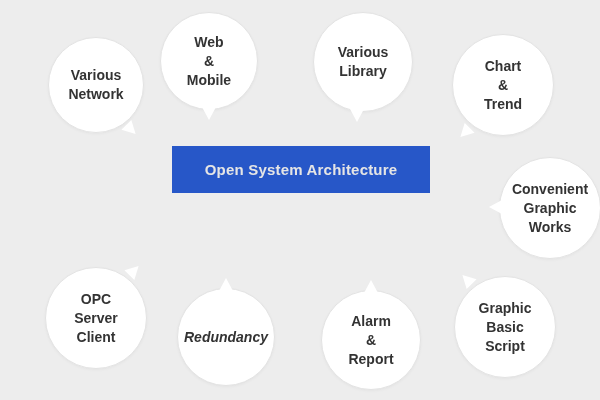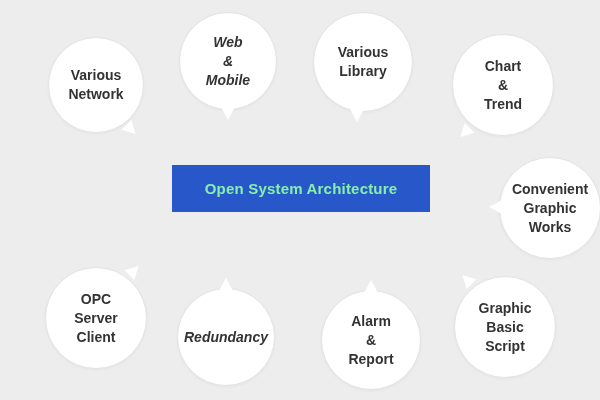--- a/index.html
+++ b/index.html
@@ -14,25 +14,24 @@
     background: #ededed;
     overflow: hidden;
   }
 
   
   .center-box {
     position: absolute;
     display: flex;
     align-items: center;
     justify-content: center;
-    color: #86efac;
+    color: #e5e5e5;
     font-weight: 700;
     font-size: 15px;
     letter-spacing: 0.2px;
-    margin-top: 19px;
   }
   .box-primary   { left: 172px; top: 146px; width: 258px; height: 47px; background: #2757c8; }
   .box-secondary { left: 172px; top: 206px; width: 260px; height: 46px; background: #1d222d; }
 
   
   .bubble {
     position: absolute;
     background: #ffffff;
     border: 1px solid #e3e3e3;
     border-radius: 50%;
@@ -44,21 +43,21 @@
   }
   .bubble-label {
     color: #333333;
     font-weight: 700;
     font-size: 14px;
     line-height: 19px;
     white-space: pre-line;
   }
 
   .bubble-0 { left: 48px;  top: 37px;  width: 94px;  height: 94px; }
-  .bubble-1 { left: 179px; top: 12px;  width: 96px;  height: 96px; font-style: italic; }
+  .bubble-1 { left: 160px; top: 12px;  width: 96px;  height: 96px; }
   .bubble-2 { left: 313px; top: 12px;  width: 98px;  height: 98px; }
   .bubble-3 { left: 452px; top: 34px;  width: 100px; height: 100px; }
   .bubble-4 { left: 4px;   top: 156px; width: 96px;  height: 96px; }
   .bubble-5 { left: 499px; top: 157px; width: 100px; height: 100px; }
   .bubble-6 { left: 45px;  top: 267px; width: 100px; height: 100px; }
   .bubble-7 { left: 177px; top: 288px; width: 96px;  height: 96px; font-style: italic; }
   .bubble-8 { left: 321px; top: 290px; width: 98px;  height: 98px; align-items: center; }
   .bubble-9 { left: 454px; top: 276px; width: 100px; height: 100px; }
 
   

